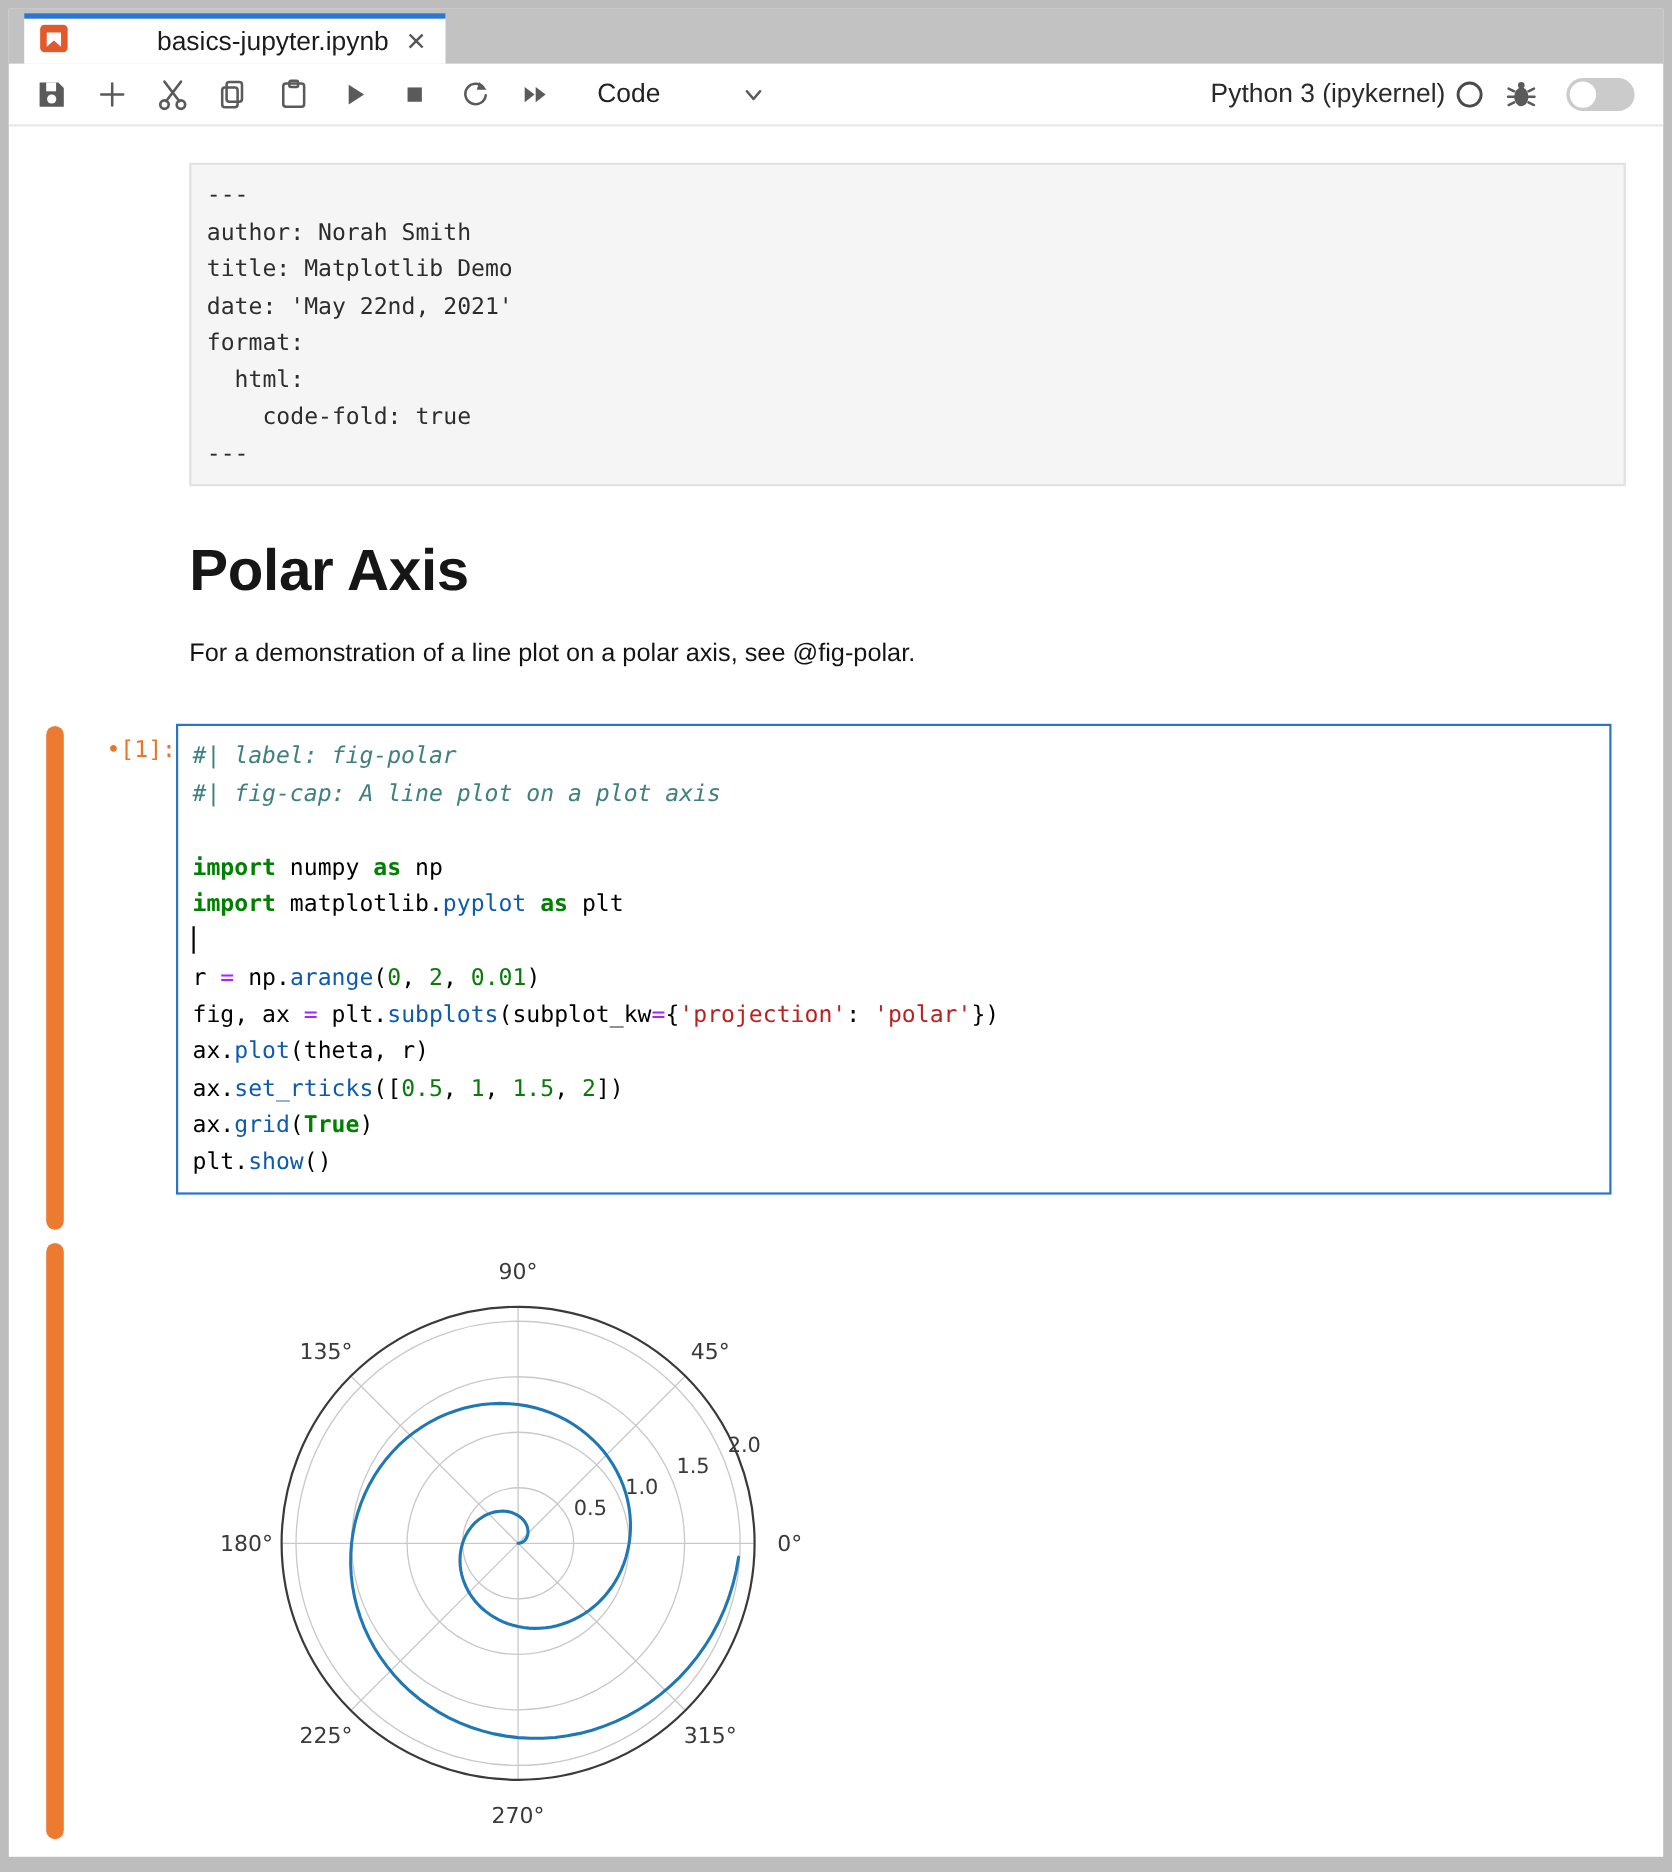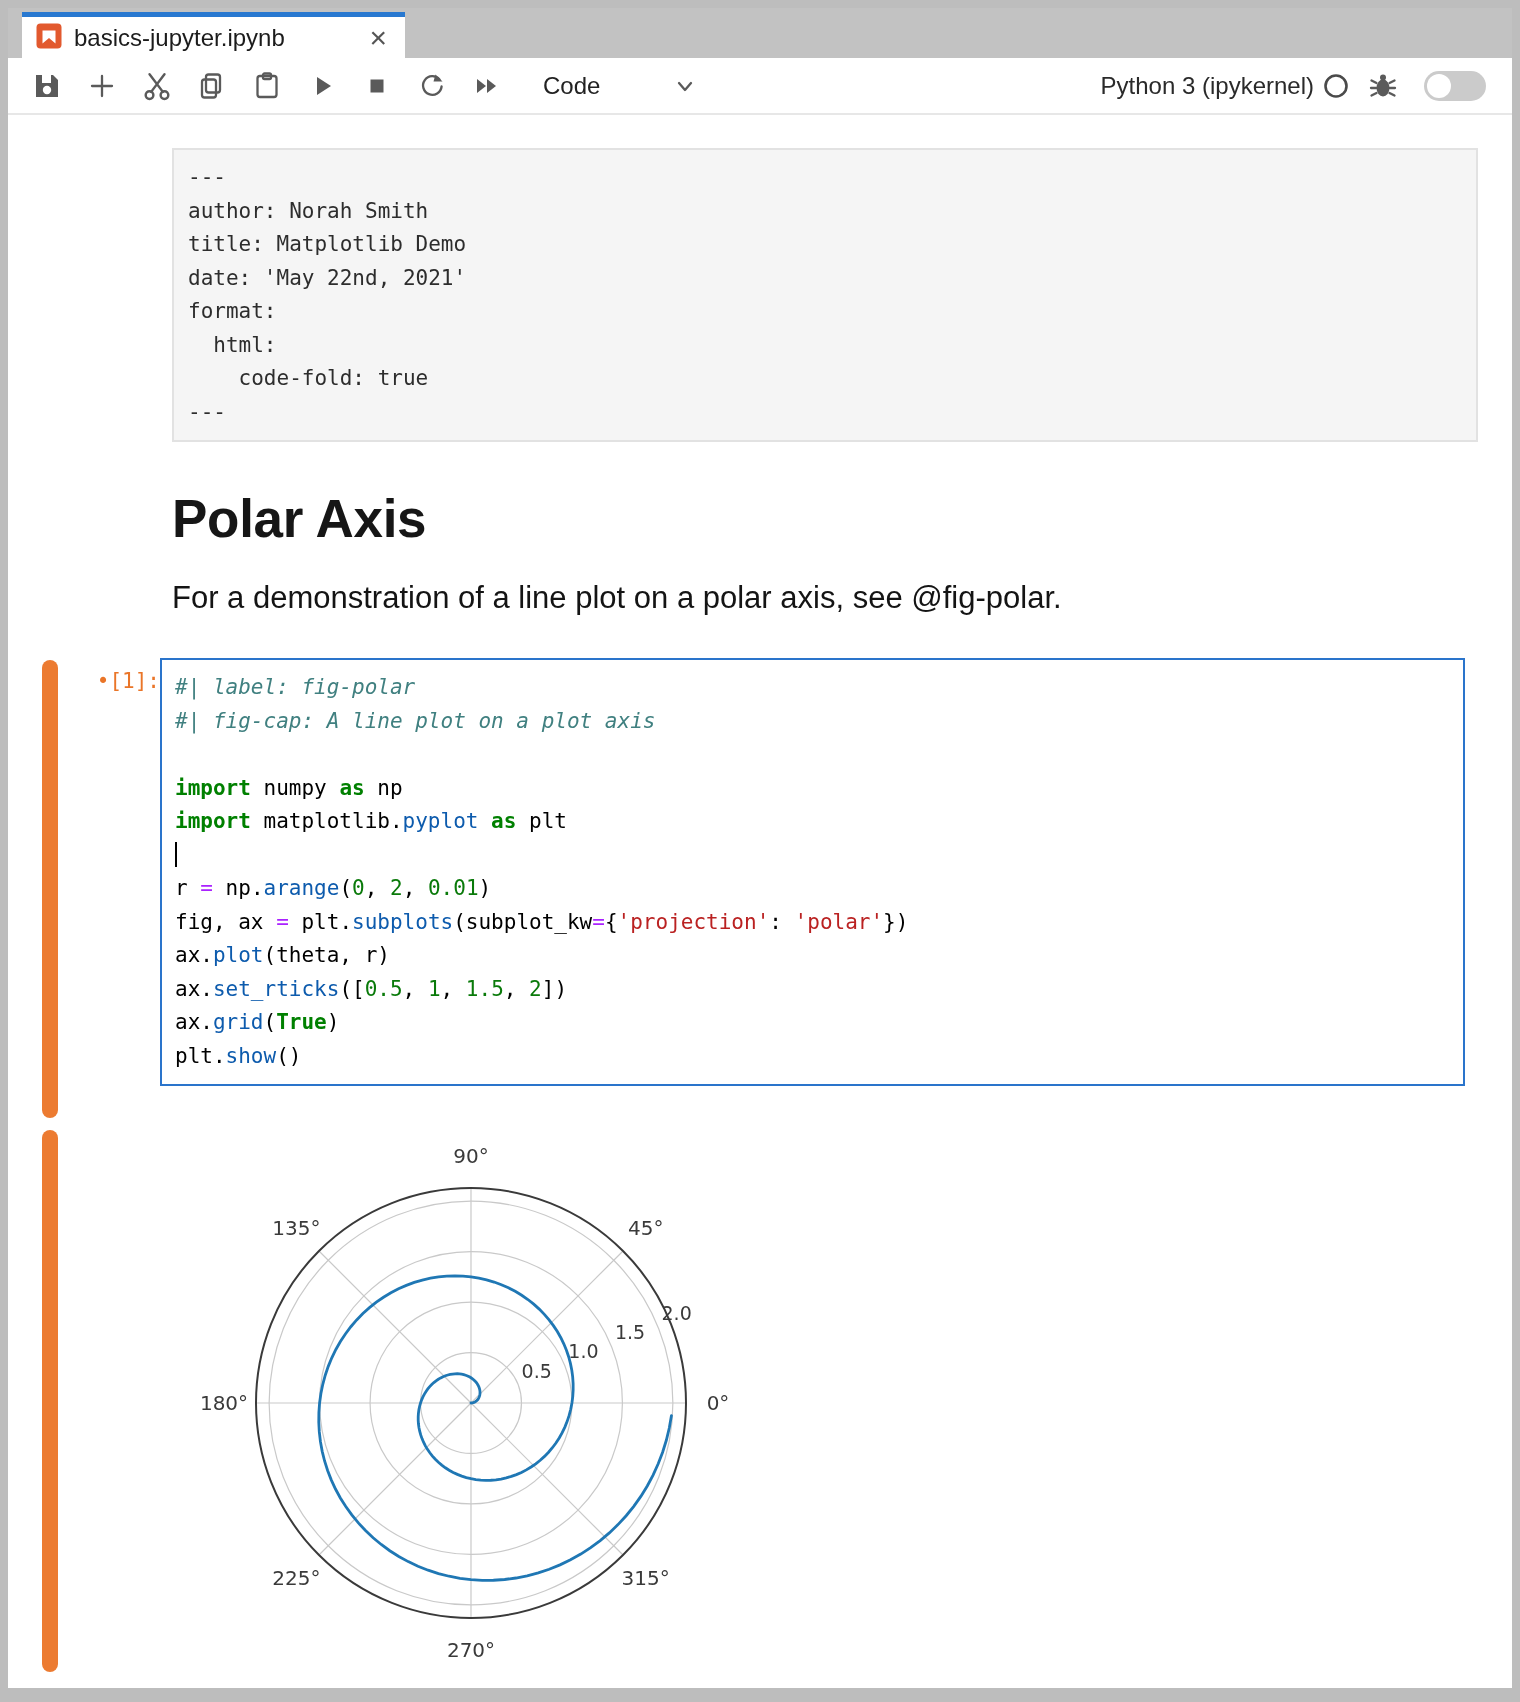--- a/index.html
+++ b/index.html
@@ -5,40 +5,40 @@
   html,body{margin:0;padding:0;}
   body{
     width:1520px;height:1702px;position:relative;
     background:#bdbdbd;
     font-family:"Liberation Sans","DejaVu Sans",sans-serif;
     -webkit-font-smoothing:antialiased;
   }
   .window{position:absolute;left:8px;top:8px;width:1504px;height:1680px;background:#ffffff;overflow:hidden;}
   
   .tabbar{position:absolute;left:0;top:0;width:100%;height:50px;background:#c2c2c2;}
-  .tab{position:absolute;left:14px;top:4px;width:383px;height:46px;background:#ffffff;border-top:5px solid #2878d0;box-sizing:border-box;display:flex;align-items:center;padding:0 14px;gap:12px;}
+  .tab{position:absolute;left:14px;top:4px;width:383px;height:46px;background:#ffffff;border-top:5px solid #2878d0;box-sizing:border-box;display:flex;align-items:center;padding:0 14px;gap:12px;text-align:right;}
   .tabtitle{font-size:24px;color:#1c1c1c;flex:1;white-space:nowrap;overflow:hidden;}
   .tabclose{font-size:30px;color:#555;line-height:1;cursor:pointer;padding:0 4px;}
   
   .toolbar{position:absolute;left:0;top:50px;width:100%;height:57px;background:#ffffff;border-bottom:2px solid #e7e7e7;box-sizing:border-box;display:flex;align-items:center;padding:0 26px 0 22px;}
   .tbtn{width:33px;height:33px;display:flex;align-items:center;justify-content:center;margin-right:22px;cursor:pointer;}
   .tbtn svg{display:block;}
   .celltype{display:flex;align-items:center;margin-left:18px;cursor:pointer;}
   .celltype .lbl{font-size:24px;color:#222;}
   .celltype .chev{margin-left:72px;display:flex;align-items:center;}
   .tspacer{flex:1;}
   .kernelname{font-size:24px;color:#2a2a2a;margin-right:8px;cursor:pointer;}
   .kstatus{margin-right:18px;display:flex;align-items:center;cursor:pointer;}
   .kbug{margin-right:26px;display:flex;align-items:center;cursor:pointer;}
   .toggle{width:62px;height:30px;border-radius:15px;background:#cbcbcb;position:relative;cursor:pointer;}
   .toggle .knob{position:absolute;left:3px;top:3px;width:24px;height:24px;border-radius:50%;background:#ffffff;}
   .rawcell{position:absolute;left:164px;top:140px;width:1306px;box-sizing:border-box;background:#f5f5f5;border:2px solid #e2e2e2;padding:11px 14px;cursor:text;}
   .mline{font-family:"DejaVu Sans Mono","Liberation Mono",monospace;font-size:21px;line-height:33.5px;min-height:33.5px;color:#2d2d2d;white-space:pre;}
   .mdheading{position:absolute;left:164px;top:480px;font-size:53px;font-weight:bold;color:#161616;letter-spacing:-0.3px;}
-  .mdpara{position:absolute;left:164px;top:572px;font-size:31px;color:#141414;}
+  .mdpara{position:absolute;left:164px;top:572px;font-size:23px;color:#141414;}
   .collapser{position:absolute;left:34px;width:16px;border-radius:8px;background:#ec7b31;cursor:pointer;}
   .bar1{top:652px;height:458px;}
   .bar2{top:1122px;height:542px;}
   .prompt{position:absolute;left:57px;top:661px;width:95px;text-align:right;font-family:"DejaVu Sans Mono","Liberation Mono",monospace;font-size:21px;color:#ea7528;}
   .codebox{position:absolute;left:152px;top:650px;width:1305px;box-sizing:border-box;background:#ffffff;border:2.5px solid #2a74cb;padding:11px 13px;cursor:text;}
   .cline{font-family:"DejaVu Sans Mono","Liberation Mono",monospace;font-size:21px;line-height:33.5px;min-height:33.5px;white-space:pre;color:#000;}
   .tok-com{color:#408080;font-style:italic;}
   .tok-kw{color:#008000;font-weight:bold;}
   .tok-prop{color:#0d5bad;}
   .tok-num{color:#0a7a0a;}

